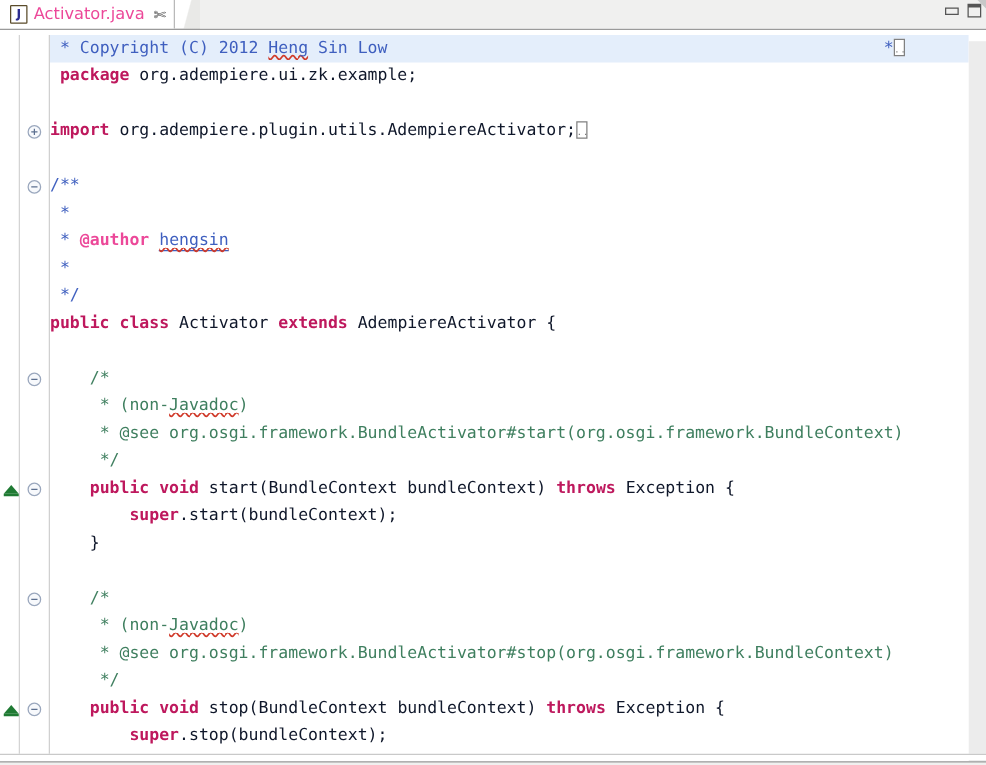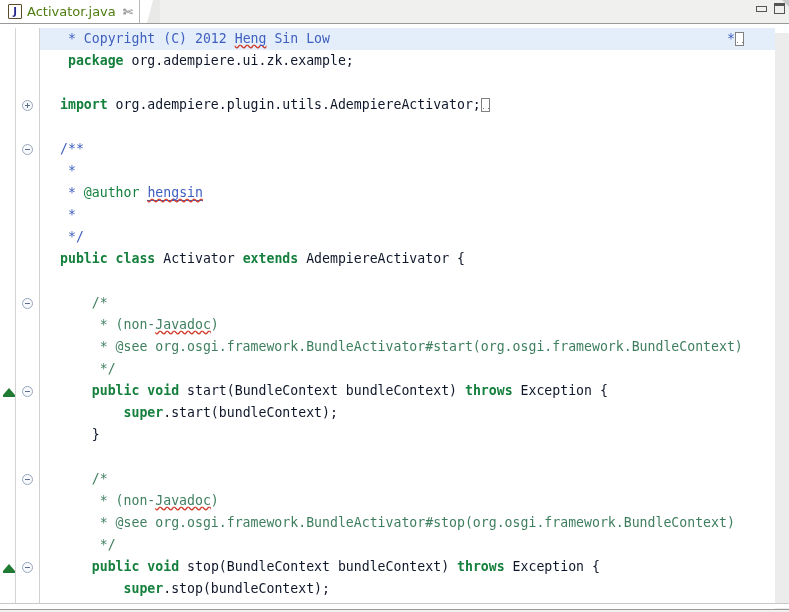--- a/index.html
+++ b/index.html
@@ -51,21 +51,21 @@
     line-height: 14px;
     text-align: center;
     color: #2b2b8f;
     font-weight: bold;
     box-sizing: border-box;
     border-radius: 1px;
     flex: 0 0 auto;
   }
   .tab-title {
     font-size: 13px;
-    color: #4d7c0f;
+    color: #ec4899;
     font-family: "DejaVu Sans", sans-serif;
     white-space: nowrap;
   }
   .tab-close {
     margin-left: 7px;
     font-size: 12px;
     color: #444;
     line-height: 1;
     font-family: "DejaVu Sans", sans-serif;
   }
@@ -175,32 +175,32 @@
   .code {
     position: absolute; left: 0; top: 0;
     font-family: "DejaVu Sans Mono", monospace;
     font-size: 13.2px;
     line-height: 22px;
     white-space: pre;
     color: #000000;
   }
   .line {
     height: 22px;
-    padding-left: 20px;
+    padding-left: 0;
     white-space: pre;
     box-sizing: border-box;
   }
   .line.hl {
     background: #e4eefb;
     width: 735px;
   }
 
-  .kw      { color: #15803d; font-weight: bold; }
+  .kw      { color: #be185d; font-weight: bold; }
   .jdoc    { color: #3f5fbf; }
-  .jdoctag { color: #15803d; font-weight: normal; text-align: right; }
+  .jdoctag { color: #ec4899; font-weight: bold; text-align: right; }
   .cmt     { color: #3f7f5f; }
   .plain   { color: #0f172a; }
   .star    { color: #3f5fbf; }
 
   .squiggle {
     text-decoration: underline;
     text-decoration-color: #d03a2a;
     text-decoration-style: wavy;
     text-decoration-skip-ink: none;
   }

